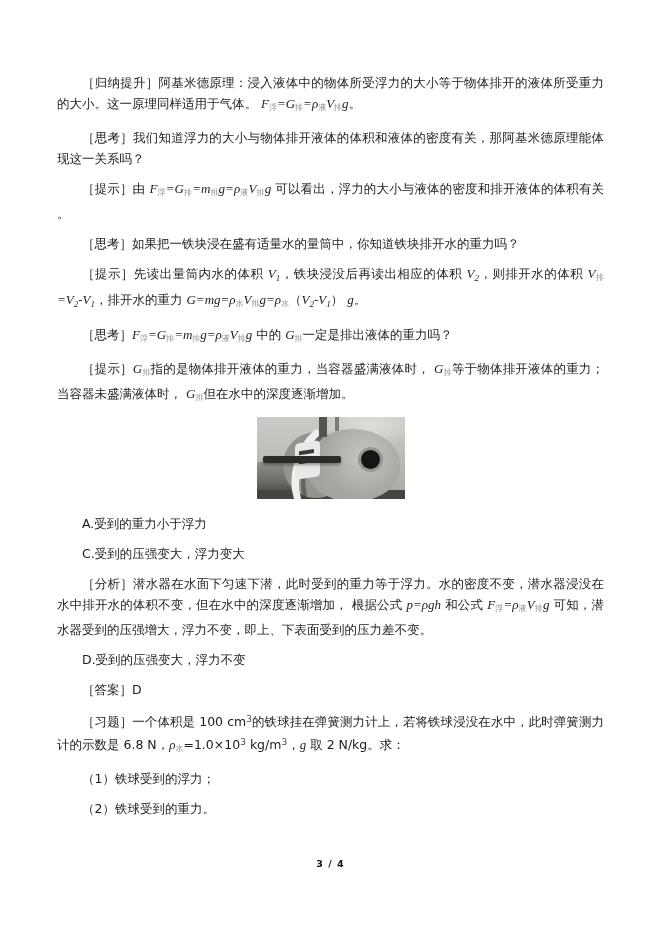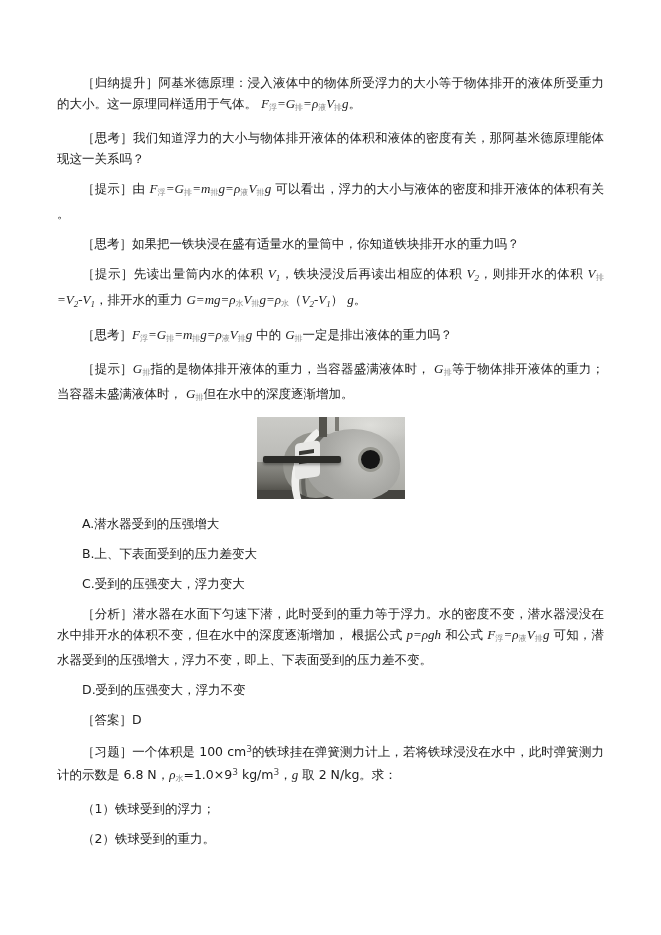--- a/index.html
+++ b/index.html
@@ -87,24 +87,24 @@
         <div class="cabin-mark"></div>
       </div>
       <div class="porthole"></div>
       <div class="wing"></div>
       <div class="mast"></div>
       <div class="mast-2"></div>
     </div>
   </div>
 
   <div id="bottom-paragraphs">
-      <p class="doc"><span>A.潜水器受到的压强增大</span></p>
-      <p class="doc"><span>B.上、下表面受到的压力差变大</span></p>
+      <p class="doc"><span>A.受到的重力小于浮力</span></p>
       <p class="doc"><span>C.受到的压强变大，浮力变大</span></p>
       <p class="doc"><span>［分析］潜水器在水面下匀速下潜，此时受到的重力等于浮力。水的密度不变，潜水器浸没在水中排开水的体积不变，但在水中的深度逐渐增加， 根据公式 </span><span class="fi">p=ρgh</span><span> 和公式 </span><span class="fi">F</span><span class="sub">浮</span><span class="fi">=ρ</span><span class="sub">液</span><span class="fi">V</span><span class="sub">排</span><span class="fi">g</span><span> 可知，潜水器受到的压强增大，浮力不变，即上、下表面受到的压力差不变。</span></p>
       <p class="doc"><span>D.受到的压强变大，浮力不变</span></p>
       <p class="doc"><span>［答案］D</span></p>
-      <p class="doc"><span>［习题］一个体积是 100 cm</span><span class="sup">3</span><span>的铁球挂在弹簧测力计上，若将铁球浸没在水中，此时弹簧测力计的示数是 6.8 N，</span><span class="fi">ρ</span><span class="sub">水</span><span>=1.0×9</span><span class="sup">3</span><span> kg/m</span><span class="sup">3</span><span>，</span><span class="fi">g</span><span> 取 2 N/kg。求：</span></p>
+      <p class="doc"><span>［习题］一个体积是 100 cm</span><span class="sup">3</span><span>的铁球挂在弹簧测力计上，若将铁球浸没在水中，此时弹簧测力计的示数是 6.8 N，</span><span class="fi">ρ</span><span class="sub">水</span><span>=1.0×10</span><span class="sup">3</span><span> kg/m</span><span class="sup">3</span><span>，</span><span class="fi">g</span><span> 取 2 N/kg。求：</span></p>
       <p class="doc"><span>（1）铁球受到的浮力；</span></p>
       <p class="doc"><span>（2）铁球受到的重力。</span></p>
     </div>
 
+  <div class="footer">3 / 4</div>
 </div>
 
 </body></html>

